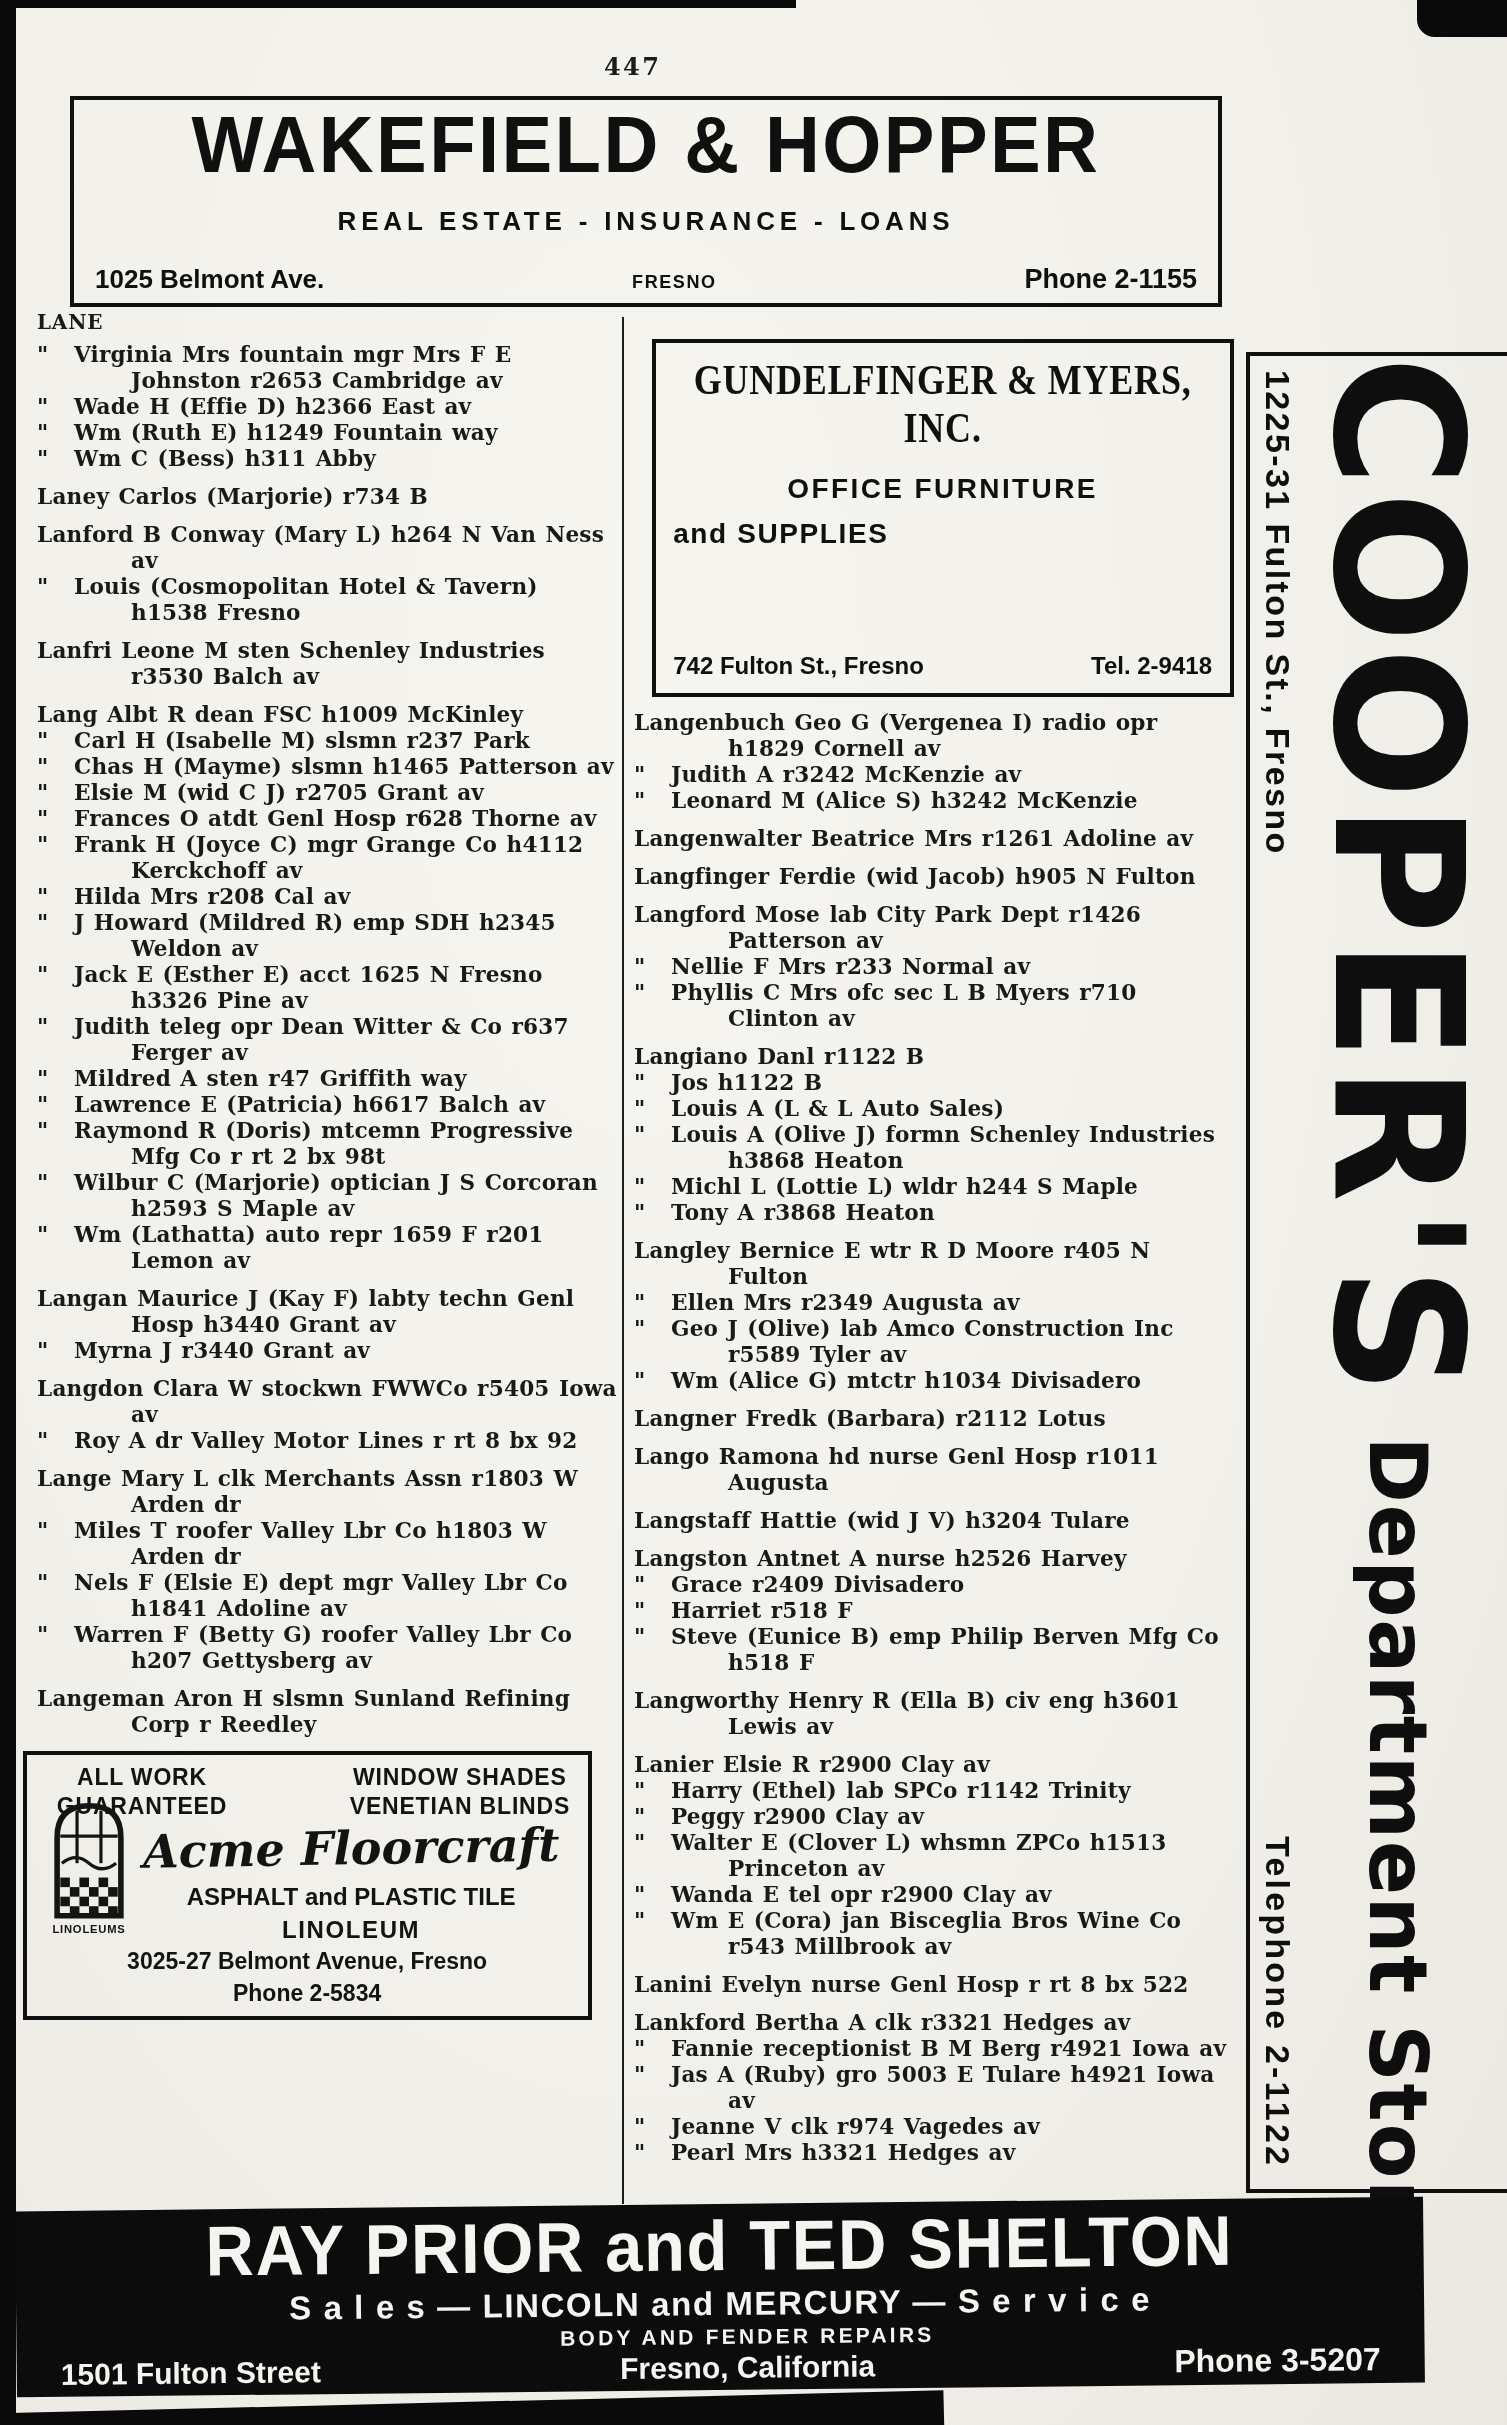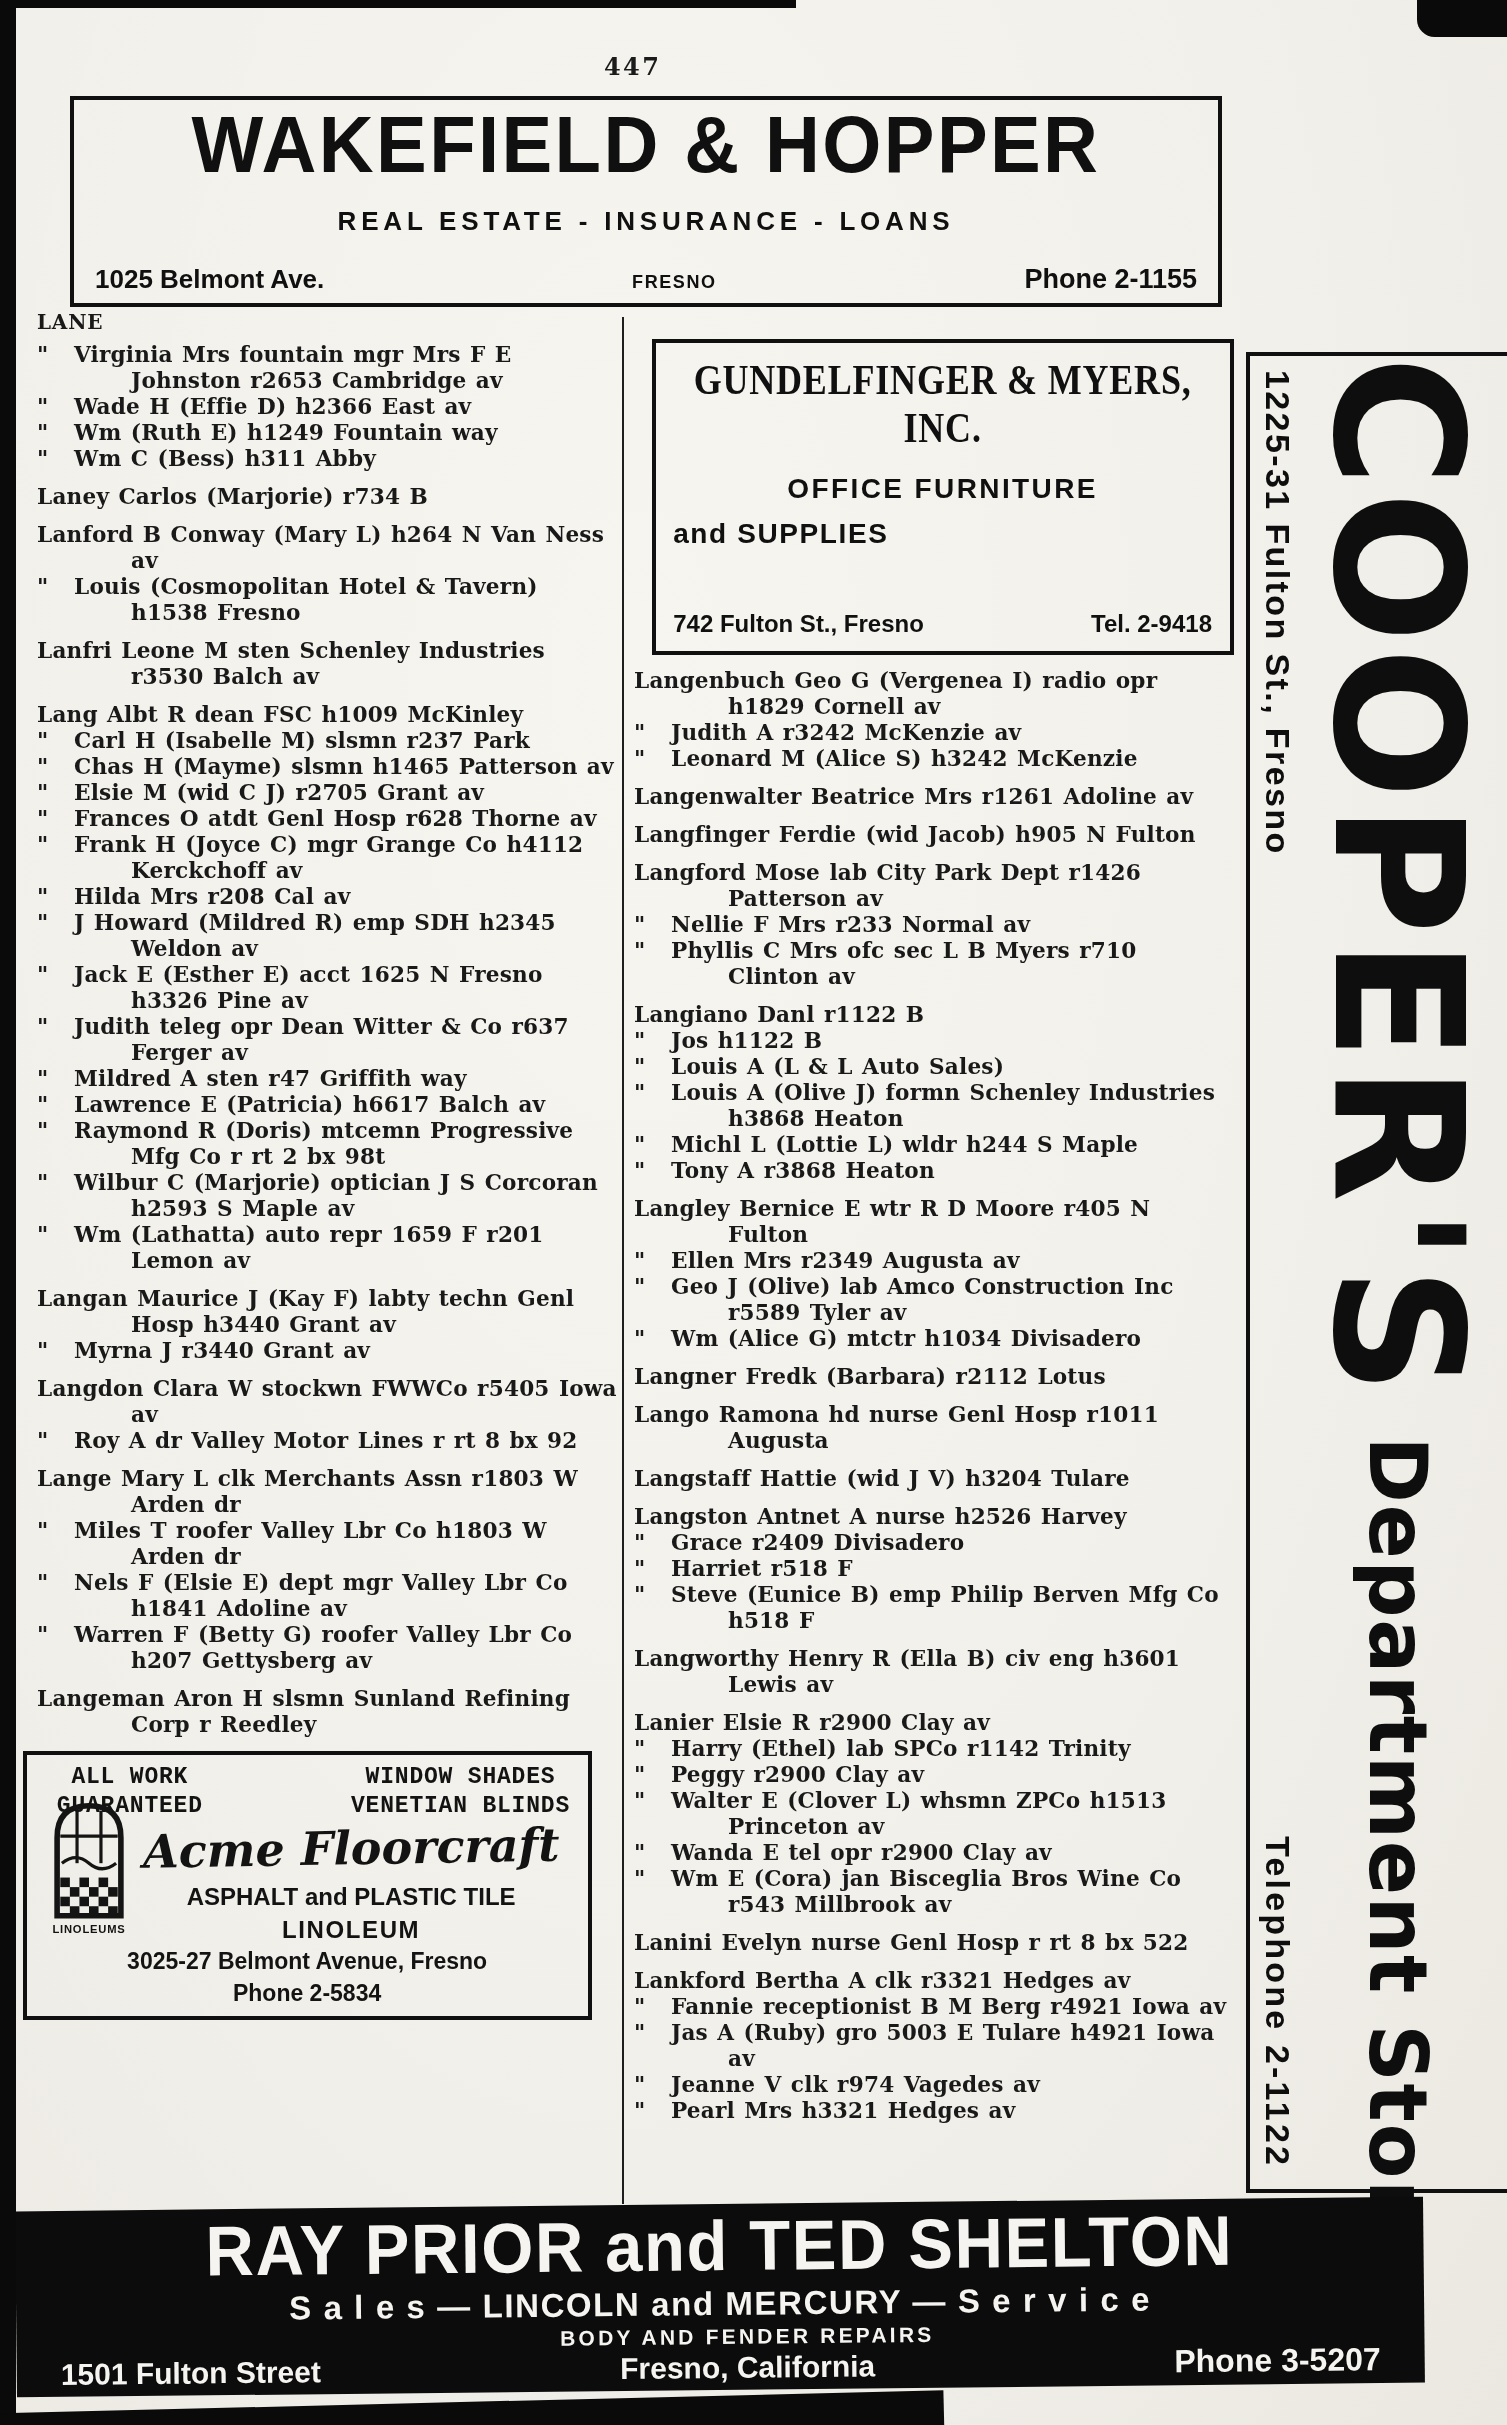--- a/index.html
+++ b/index.html
@@ -55,40 +55,40 @@
   .entry {
     font-size:21.6px; line-height:26px; font-weight:bold;
     padding-left:94px; text-indent:-94px;
     letter-spacing:0.2px; word-spacing:1.6px;
   }
   .entry.surname { margin-top:12px; }
   .qmark { display:inline-block; width:37px; text-indent:0; }
 
   
   .ad-gund {
-    box-sizing:border-box; width:582px; margin-left:17.6px; height:316px;
+    box-sizing:border-box; width:582px; margin-left:17.6px; height:358px;
     border:4px solid #101010; padding:19px 17.6px 12.8px;
     display:flex; flex-direction:column; color:#101010; margin-bottom:12.8px;
   }
   .gund-name { font-family:"Liberation Serif", serif; font-weight:bold; font-size:36px;
     text-align:center; letter-spacing:0.8px; transform:scaleY(1.15); }
   .gund-line1 { text-align:center; font-family:"Liberation Sans",sans-serif; font-weight:bold;
     font-size:28px; letter-spacing:2.4px; margin-top:27px; }
   .gund-line2 { text-align:left; font-family:"Liberation Sans",sans-serif; font-weight:bold;
     font-size:28px; letter-spacing:1.6px; margin-top:12.8px; }
   .gund-bottom { margin-top:auto; display:flex; justify-content:space-between; align-items:baseline;
     font-family:"Liberation Sans",sans-serif; font-weight:bold; font-size:24px; }
 
   
   .ad-acme {
     box-sizing:border-box; width:569px; margin-left:-14.4px; margin-top:12.8px; height:269px;
     border:4.8px solid #101010; position:relative; padding:8px 11.2px; color:#131313;
   }
   .acme-top { display:flex; justify-content:space-between;
-    font-family:Liberation Mono, monospace; font-weight:bold; font-size:23px;
+    font-family:Liberation Sans, sans-serif; font-weight:bold; font-size:23px;
     line-height:29px; text-align:center; padding:0 6.4px 0 19px; letter-spacing:0.8px; }
   .acme-logo { position:absolute; left:22.4px; top:46px; width:80px; text-align:center; }
   .acme-logo-caption { font-family:"Liberation Sans",sans-serif; font-weight:bold;
     font-size:11.2px; letter-spacing:0.8px; margin-top:1.6px; }
   .acme-script {
     text-align:center; padding-left:88px; margin-top:1.6px;
     font-family:"DejaVu Serif", serif; font-style:italic; font-weight:bold;
     font-size:46px; transform:rotate(-1deg);
   }
   .acme-line  { text-align:center; padding-left:88px; font-family:"Liberation Sans",sans-serif;

